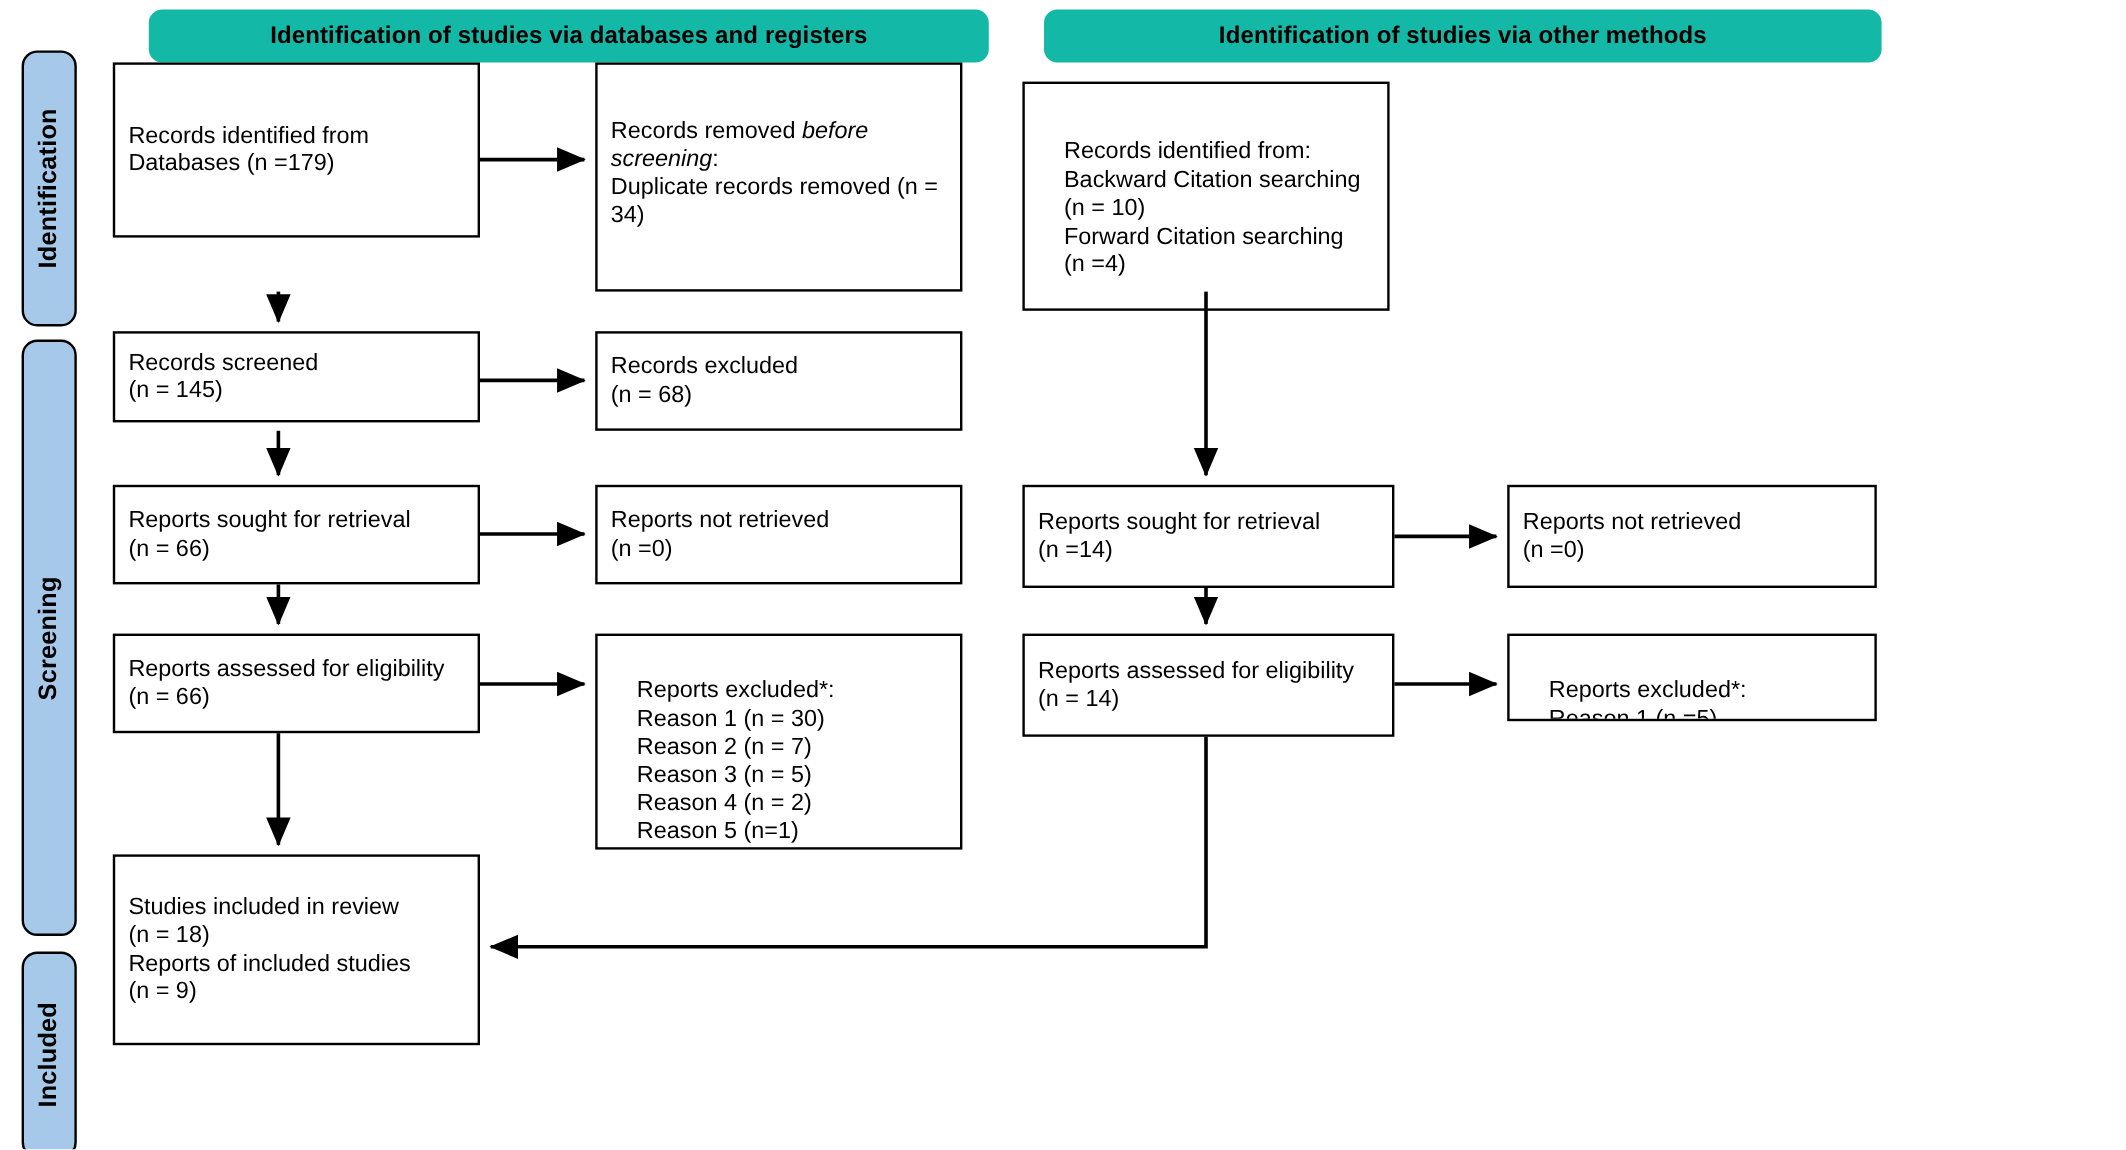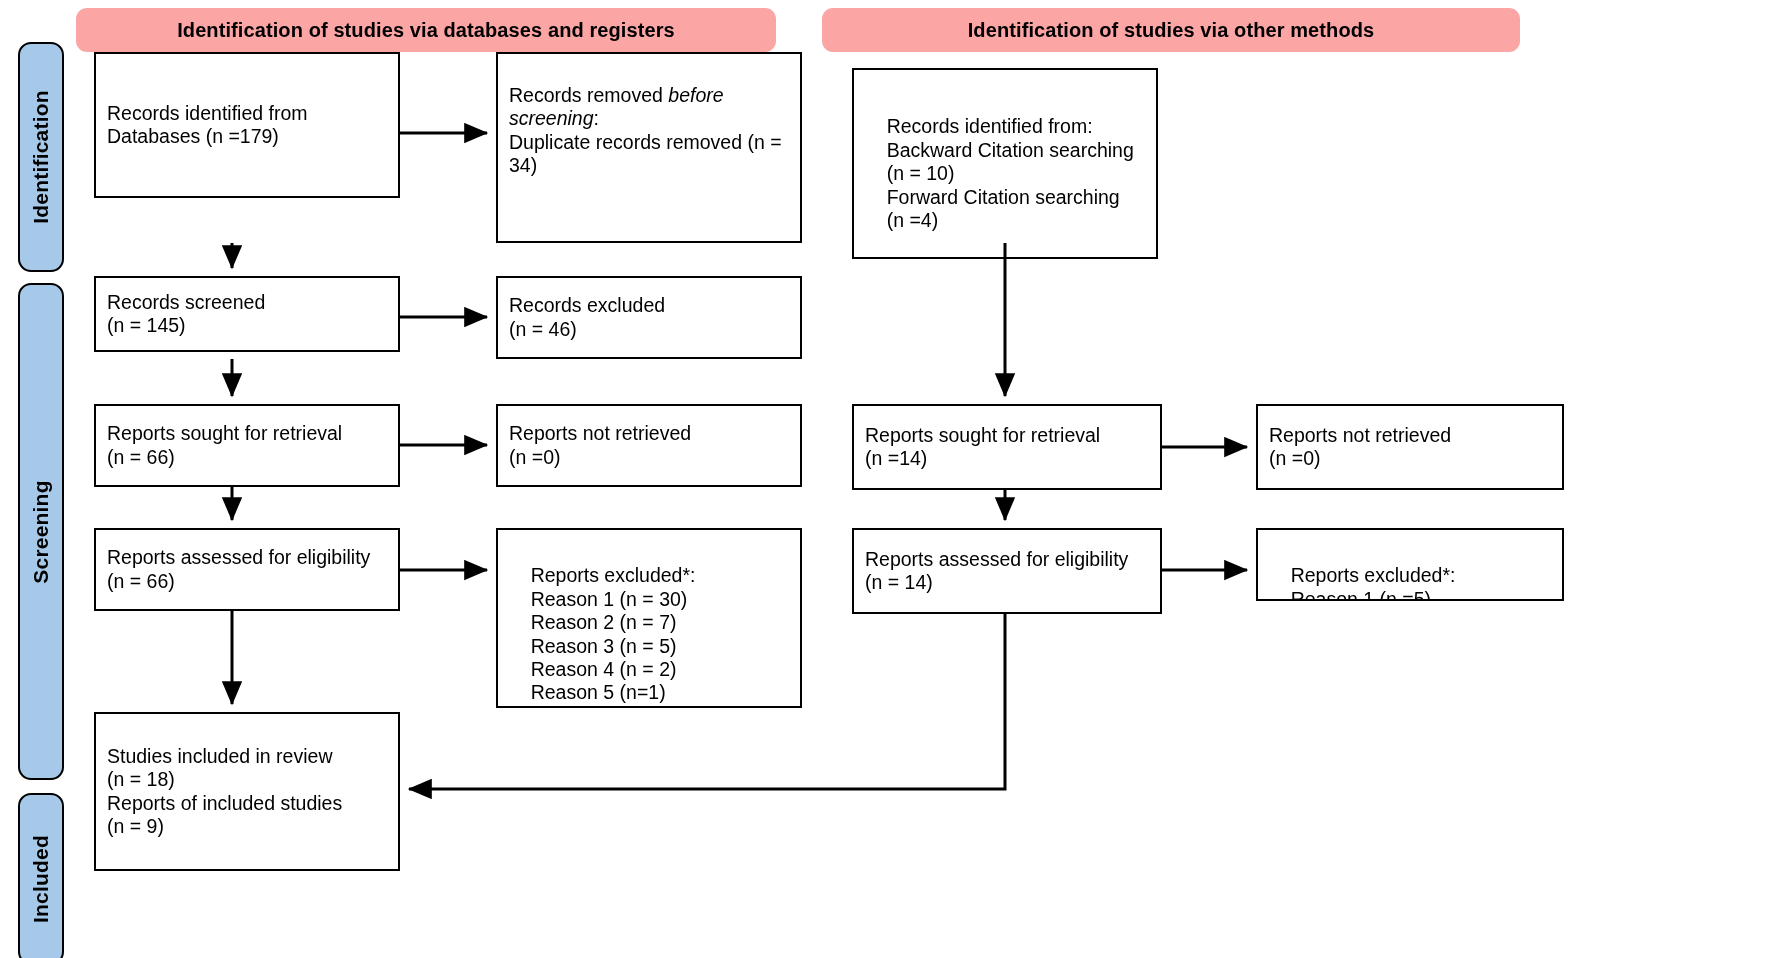--- a/index.html
+++ b/index.html
@@ -34,31 +34,32 @@
     transform: translate(-50%, -50%) rotate(-90deg);
     white-space: nowrap;
     font-weight: bold;
     font-size: 21px;
     letter-spacing: 0.2px;
     color: #000000;
   }
   
   .section-header {
     position: absolute;
-    background: #fca5a5;
+    background: #14b8a6;
     border-radius: 11px;
     box-sizing: border-box;
     display: flex;
     align-items: center;
     justify-content: center;
     color: #000000;
     font-weight: bold;
     font-size: 20px;
     letter-spacing: 0.1px;
     text-align: center;
+    margin-left: 48px;
   }
   
   .node {
     position: absolute;
     background: #ffffff;
     border: 2.5px solid #000000;
     box-sizing: border-box;
     padding: 9px 11px;
     font-size: 19.5px;
     line-height: 1.20;
@@ -110,33 +111,33 @@
 
   <div class="section-header" style="left:822px; top:8px; width:698px; height:44px;">
     <span>Identification of studies via other methods</span>
   </div>
 
   <div class="node vcenter" style="left:94px; top:52px; width:306px; height:146px;">
     <span class="body">Records identified from
 Databases (n =179)</span>
   </div>
 
-  <div class="node vcenter" style="left:496px; top:52px; width:306px; height:191px; padding-top:30px; justify-content:flex-start;">
+  <div class="node vcenter" style="left:496px; top:52px; width:306px; height:191px; padding-top:44px; justify-content:flex-start;">
     <span class="body"><span>Records removed </span><em>before screening</em><span>:</span><span>
 Duplicate records removed (n = 34)</span></span>
   </div>
 
   <div class="node vcenter" style="left:94px; top:276px; width:306px; height:76px;">
     <span class="body">Records screened
 (n = 145)</span>
   </div>
 
   <div class="node vcenter" style="left:496px; top:276px; width:306px; height:83px;">
     <span class="body">Records excluded
-(n = 46)</span>
+(n = 68)</span>
   </div>
 
   <div class="node vcenter" style="left:94px; top:404px; width:306px; height:83px;">
     <span class="body">Reports sought for retrieval
 (n = 66)</span>
   </div>
 
   <div class="node vcenter" style="left:496px; top:404px; width:306px; height:83px;">
     <span class="body">Reports not retrieved
 (n =0)</span>

